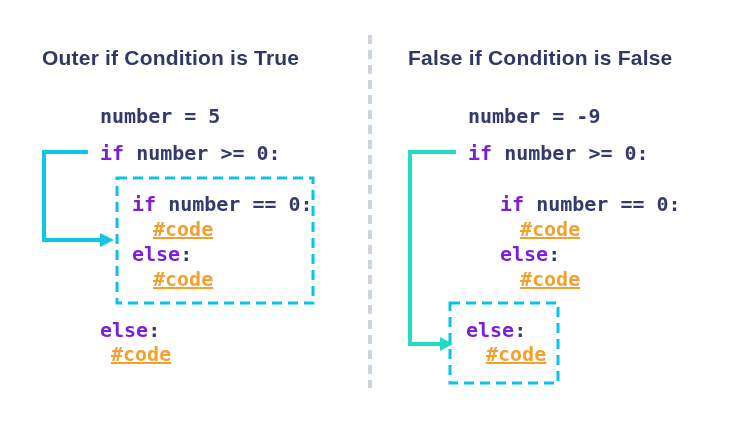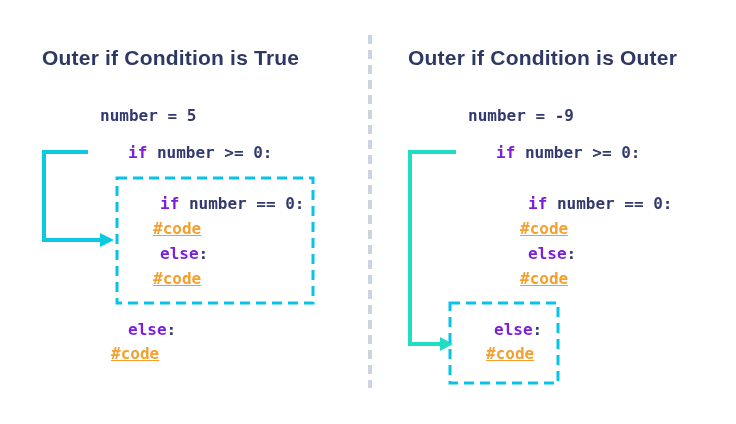--- a/index.html
+++ b/index.html
@@ -25,27 +25,27 @@
     font-weight: 700;
     letter-spacing: 0.2px;
     color: var(--heading, #2e3963);
     white-space: nowrap;
   }
   .title-left  { left: 42px;  top: 46px; }
   .title-right { left: 408px; top: 46px; }
   .code-line {
     position: absolute;
     font-family: "DejaVu Sans Mono", monospace;
-    font-size: 16px;
+    font-size: 20px;
     font-weight: 700;
     line-height: 20px;
     white-space: pre;
   }
   .tok-plain   { color: var(--code_plain, #333a6e); }
-  .tok-keyword { color: var(--keyword, #7c1fd8); margin-left: 28px; }
+  .tok-keyword { color: var(--keyword, #7c1fd8); }
   .tok-comment { color: var(--comment, #f3a02e); text-decoration: underline; }
   .sep-line     { stroke: var(--separator, #ccd4dd); }
   .arrow-left   { stroke: var(--arrow_left, #0cc9e3); fill: none; }
   .head-left    { fill: var(--arrow_left, #0cc9e3); }
   .arrow-right  { stroke: var(--arrow_right, #20ddc4); fill: none; }
   .head-right   { fill: var(--arrow_right, #20ddc4); }
   .highlight-box{ stroke: var(--box_border, #07c3e8); fill: none; }
 </style>
 </head>
 <body>
@@ -81,21 +81,21 @@
     <div class="code-line" style="left:132px; top:244px"><span class="tok-keyword">else</span><span class="tok-plain">:</span></div>
 
     <div class="code-line" style="left:153px; top:269px"><span class="tok-comment">#code</span></div>
 
     <div class="code-line" style="left:100px; top:320px"><span class="tok-keyword">else</span><span class="tok-plain">:</span></div>
 
     <div class="code-line" style="left:111px; top:344px"><span class="tok-comment">#code</span></div>
   </section>
 
   <section>
-    <h2 class="panel-title title-right">Outer if Condition is Outer</h2>
+    <h2 class="panel-title title-right">False if Condition is False</h2>
 
     <div class="code-line" style="left:468px; top:106px"><span class="tok-plain">number = -9</span></div>
 
     <div class="code-line" style="left:468px; top:143px"><span class="tok-keyword">if</span><span class="tok-plain"> number &gt;= 0:</span></div>
 
     <div class="code-line" style="left:500px; top:194px"><span class="tok-keyword">if</span><span class="tok-plain"> number == 0:</span></div>
 
     <div class="code-line" style="left:520px; top:219px"><span class="tok-comment">#code</span></div>
 
     <div class="code-line" style="left:500px; top:244px"><span class="tok-keyword">else</span><span class="tok-plain">:</span></div>

